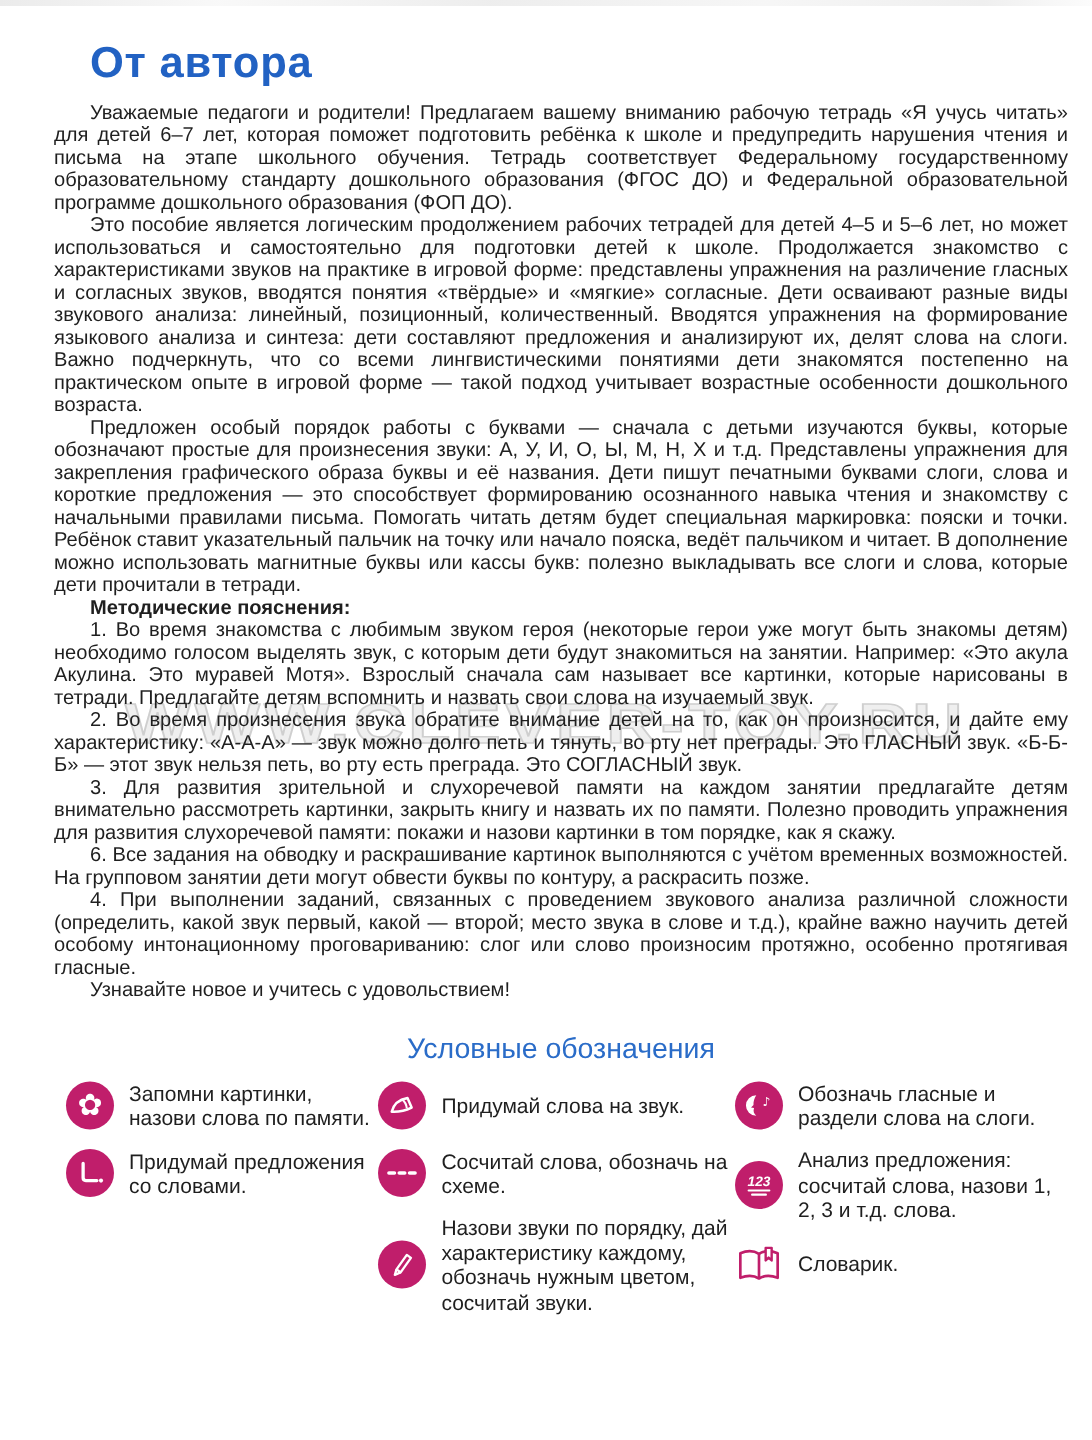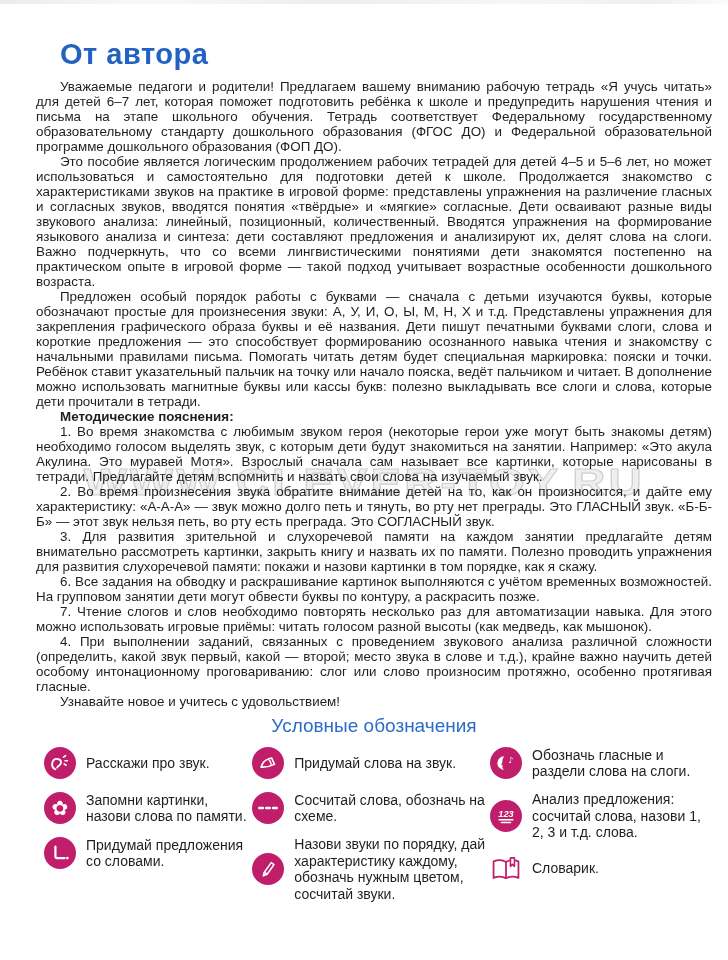--- a/index.html
+++ b/index.html
@@ -18,38 +18,38 @@
   }
   .content{
     position:relative;
     padding:26px 16px 0 36px;
   }
   .page-title{
     color:#2262c3;
     font-size:29px;
     font-weight:bold;
     letter-spacing:.5px;
-    margin:12px 0 8px 24px;
+    margin:0 0 8px 24px;
   }
   .body-text p{
     margin:0;
     font-size:13.4px;
     line-height:15px;
     text-align:justify;
     text-indent:24px;
   }
   .methods-heading{
     font-weight:bold;
   }
   .closing-line{ text-align:left; }
   .legend-heading{
     color:#2a6cc8;
     font-size:19px;
     text-align:center;
-    margin:6px 0 9px 0;
+    margin:22px 0 9px 0;
     font-weight:normal;
   }
   .legend{
     display:flex;
     padding-left:8px;
   }
   .legend-col{display:flex;flex-direction:column;}
   .legend-col.c1{width:212px;}
   .legend-col.c2{width:242px;}
   .legend-col.c3{width:226px;}
@@ -104,39 +104,29 @@
 
     <div class="body-text">
       <p>Уважаемые педагоги и родители! Предлагаем вашему вниманию рабочую тетрадь «Я учусь читать» для детей 6–7 лет, которая поможет подготовить ребёнка к школе и предупредить нарушения чтения и письма на этапе школьного обучения. Тетрадь соответствует Федеральному государственному образовательному стандарту дошкольного образования (ФГОС ДО) и Федеральной образовательной программе дошкольного образования (ФОП ДО).</p>
       <p>Это пособие является логическим продолжением рабочих тетрадей для детей 4–5 и 5–6 лет, но может использоваться и самостоятельно для подготовки детей к школе. Продолжается знакомство с характеристиками звуков на практике в игровой форме: представлены упражнения на различение гласных и согласных звуков, вводятся понятия «твёрдые» и «мягкие» согласные. Дети осваивают разные виды звукового анализа: линейный, позиционный, количественный. Вводятся упражнения на формирование языкового анализа и синтеза: дети составляют предложения и анализируют их, делят слова на слоги. Важно подчеркнуть, что со всеми лингвистическими понятиями дети знакомятся постепенно на практическом опыте в игровой форме — такой подход учитывает возрастные особенности дошкольного возраста.</p>
       <p>Предложен особый порядок работы с буквами — сначала с детьми изучаются буквы, которые обозначают простые для произнесения звуки: А, У, И, О, Ы, М, Н, Х и т.д. Представлены упражнения для закрепления графического образа буквы и её названия. Дети пишут печатными буквами слоги, слова и короткие предложения — это способствует формированию осознанного навыка чтения и знакомству с начальными правилами письма. Помогать читать детям будет специальная маркировка: пояски и точки. Ребёнок ставит указательный пальчик на точку или начало пояска, ведёт пальчиком и читает. В дополнение можно использовать магнитные буквы или кассы букв: полезно выкладывать все слоги и слова, которые дети прочитали в тетради.</p>
       <p class="methods-heading">Методические пояснения:</p>
       <p>1. Во время знакомства с любимым звуком героя (некоторые герои уже могут быть знакомы детям) необходимо голосом выделять звук, с которым дети будут знакомиться на занятии. Например: «Это акула Акулина. Это муравей Мотя». Взрослый сначала сам называет все картинки, которые нарисованы в тетради. Предлагайте детям вспомнить и назвать свои слова на изучаемый звук.</p>
       <p>2. Во время произнесения звука обратите внимание детей на то, как он произносится, и дайте ему характеристику: «А-А-А» — звук можно долго петь и тянуть, во рту нет преграды. Это ГЛАСНЫЙ звук. «Б-Б-Б» — этот звук нельзя петь, во рту есть преграда. Это СОГЛАСНЫЙ звук.</p>
       <p>3. Для развития зрительной и слухоречевой памяти на каждом занятии предлагайте детям внимательно рассмотреть картинки, закрыть книгу и назвать их по памяти. Полезно проводить упражнения для развития слухоречевой памяти: покажи и назови картинки в том порядке, как я скажу.</p>
       <p>6. Все задания на обводку и раскрашивание картинок выполняются с учётом временных возможностей. На групповом занятии дети могут обвести буквы по контуру, а раскрасить позже.</p>
-      <p>7. Чтение слогов и слов необходимо повторять несколько раз для автоматизации навыка. Для этого можно использовать игровые приёмы: читать голосом разной высоты (как медведь, как мышонок).</p>
       <p>4. При выполнении заданий, связанных с проведением звукового анализа различной сложности (определить, какой звук первый, какой — второй; место звука в слове и т.д.), крайне важно научить детей особому интонационному проговариванию: слог или слово произносим протяжно, особенно протягивая гласные.</p>
       <p class="closing-line">Узнавайте новое и учитесь с удовольствием!</p>
     </div>
 
     <h2 class="legend-heading">Условные обозначения</h2>
 
     <div class="legend">
 
       <div class="legend-col c1">
-        <div class="legend-item">
-          <span class="badge">
-            <svg width="22" height="22" viewBox="0 0 24 24">
-              <path d="M7 19c-2.6-1.2-4-3.8-3.5-6.6C4 9.4 6.4 7.4 9.2 7.6c2.3.2 4 2 3.9 4.1-.1 1.7-1.3 2.5-2.4 3.2-.9.6-1.6 1.1-1.8 2.2" fill="none" stroke="#fff" stroke-width="2" stroke-linecap="round"></path>
-              <path d="M16 5.5l2-1.6M17.5 9.5h2.6M16.5 13l2 1.4" stroke="#fff" stroke-width="1.8" stroke-linecap="round"></path>
-            </svg>
-          </span>
-          <span class="label">Расскажи про звук.</span>
-        </div>
         <div class="legend-item">
           <span class="badge">
               <span class="flower-glyph">✿</span>
             </span>
           <span class="label">Запомни картинки, назови слова по памяти.</span>
         </div>
         <div class="legend-item">
           <span class="badge">
             <svg width="22" height="22" viewBox="0 0 24 24">
               <path d="M7 5v10.5q0 2 2 2H17" fill="none" stroke="#fff" stroke-width="2.4" stroke-linecap="round"></path>

